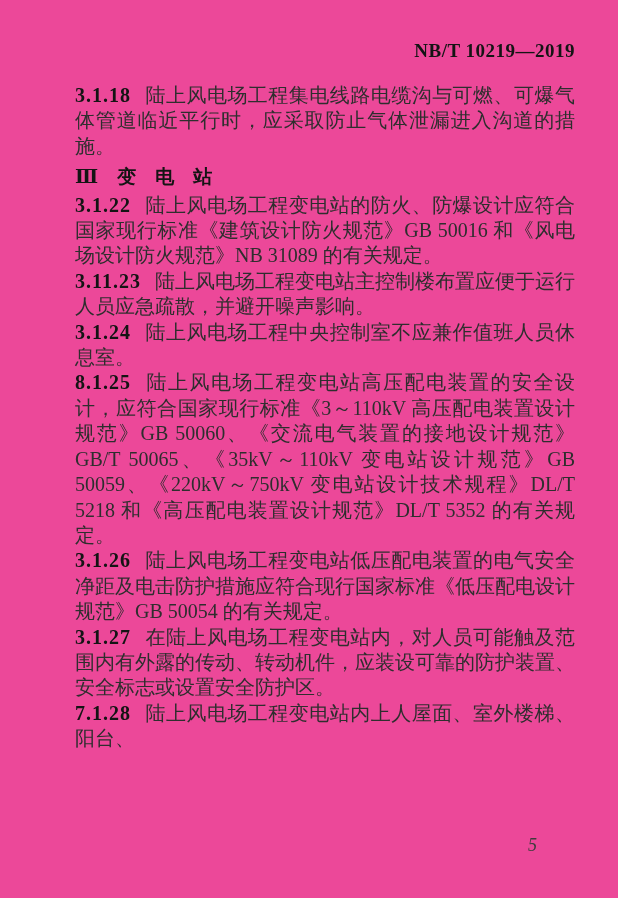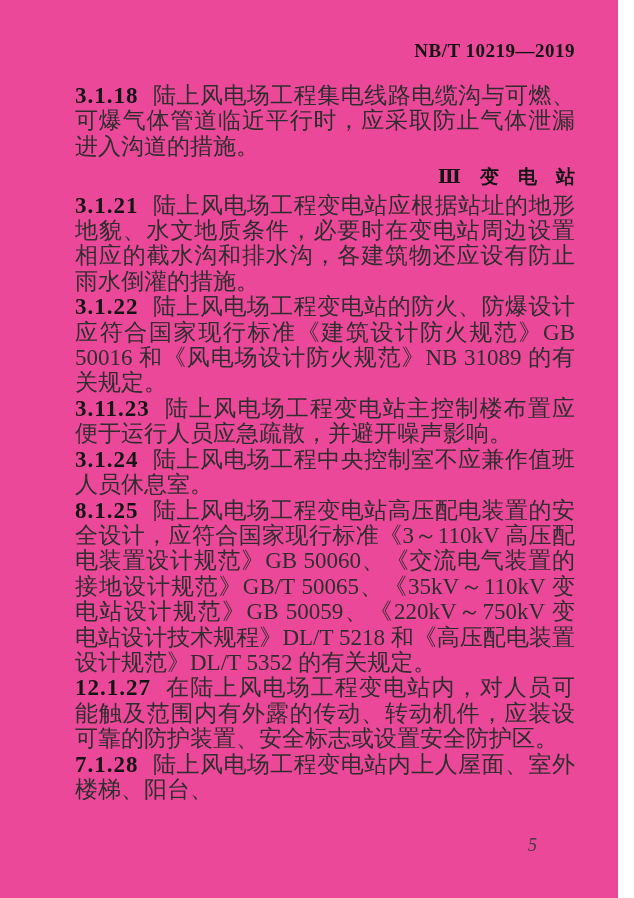--- a/index.html
+++ b/index.html
@@ -27,35 +27,35 @@
     color: #141414;
   }
   .doc-body {
     position: absolute;
     top: 83px;
     left: 75px;
     width: 500px;
   }
   p.clause {
     margin: 0;
-    font-size: 23px;
+    font-size: 20px;
     line-height: 25.4px;
     text-align: justify;
     color: #2e2e2e;
   }
   .clause-num {
     font-weight: bold;
     color: #141414;
     letter-spacing: 1px;
     margin-right: 14px;
     white-space: nowrap;
   }
   p.section-heading {
     margin: 5px 0 3px 0;
-    text-align: right;
+    text-align: left;
     font-weight: bold;
     font-size: 19px;
     line-height: 25.4px;
     color: #141414;
   }
   .page-number {
     position: absolute;
     top: 835px;
     left: 528px;
     font-style: italic;
@@ -66,24 +66,24 @@
 </head>
 <body>
 
 <div class="page">
 
   <div class="doc-header">NB/T 10219—2019</div>
 
   <div class="doc-body">
       <p class="clause"><span class="clause-num">3.1.18</span><span>陆上风电场工程集电线路电缆沟与可燃、可爆气体管道临近平行时，应采取防止气体泄漏进入沟道的措施。</span></p>
       <p class="section-heading">Ⅲ　变　电　站</p>
-      <p class="clause"><span class="clause-num">3.1.21</span><span>陆上风电场工程变电站应根据站址的地形地貌、水文地质条件，必要时在变电站周边设置相应的截水沟和排水沟，各建筑物还应设有防止雨水倒灌的措施。</span></p>
       <p class="clause"><span class="clause-num">3.1.22</span><span>陆上风电场工程变电站的防火、防爆设计应符合国家现行标准《建筑设计防火规范》GB 50016 和《风电场设计防火规范》NB 31089 的有关规定。</span></p>
       <p class="clause"><span class="clause-num">3.11.23</span><span>陆上风电场工程变电站主控制楼布置应便于运行人员应急疏散，并避开噪声影响。</span></p>
       <p class="clause"><span class="clause-num">3.1.24</span><span>陆上风电场工程中央控制室不应兼作值班人员休息室。</span></p>
       <p class="clause"><span class="clause-num">8.1.25</span><span>陆上风电场工程变电站高压配电装置的安全设计，应符合国家现行标准《3～110kV 高压配电装置设计规范》GB 50060、《交流电气装置的接地设计规范》GB/T 50065、《35kV～110kV 变电站设计规范》GB 50059、《220kV～750kV 变电站设计技术规程》DL/T 5218 和《高压配电装置设计规范》DL/T 5352 的有关规定。</span></p>
-      <p class="clause"><span class="clause-num">12.1.27</span><span>在陆上风电场工程变电站内，对人员可能触及范围内有外露的传动、转动机件，应装设可靠的防护装置、安全标志或设置安全防护区。</span></p>
+      <p class="clause"><span class="clause-num">3.1.26</span><span>陆上风电场工程变电站低压配电装置的电气安全净距及电击防护措施应符合现行国家标准《低压配电设计规范》GB 50054 的有关规定。</span></p>
+      <p class="clause"><span class="clause-num">3.1.27</span><span>在陆上风电场工程变电站内，对人员可能触及范围内有外露的传动、转动机件，应装设可靠的防护装置、安全标志或设置安全防护区。</span></p>
       <p class="clause"><span class="clause-num">7.1.28</span><span>陆上风电场工程变电站内上人屋面、室外楼梯、阳台、</span></p>
     </div>
 
   <div class="page-number">5</div>
 
 </div>
 
 </body></html>

